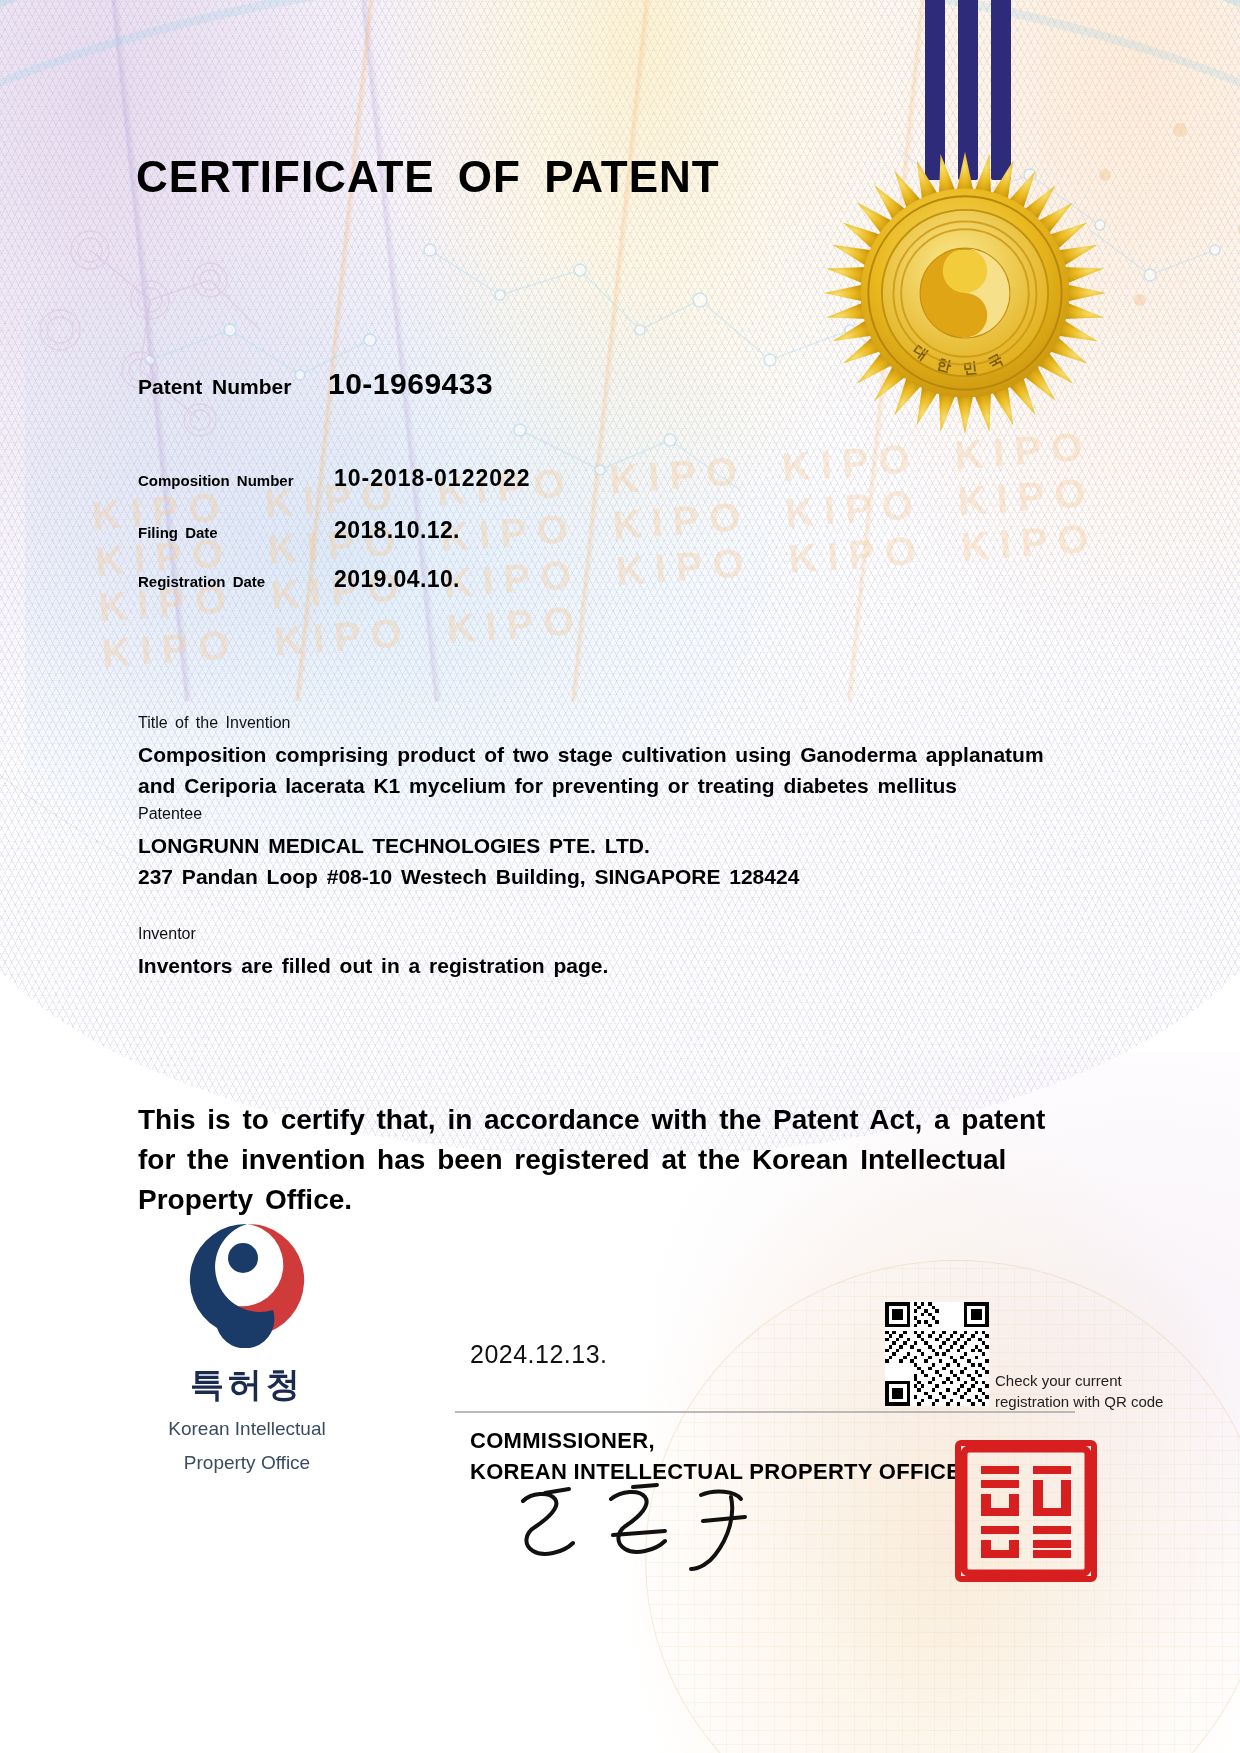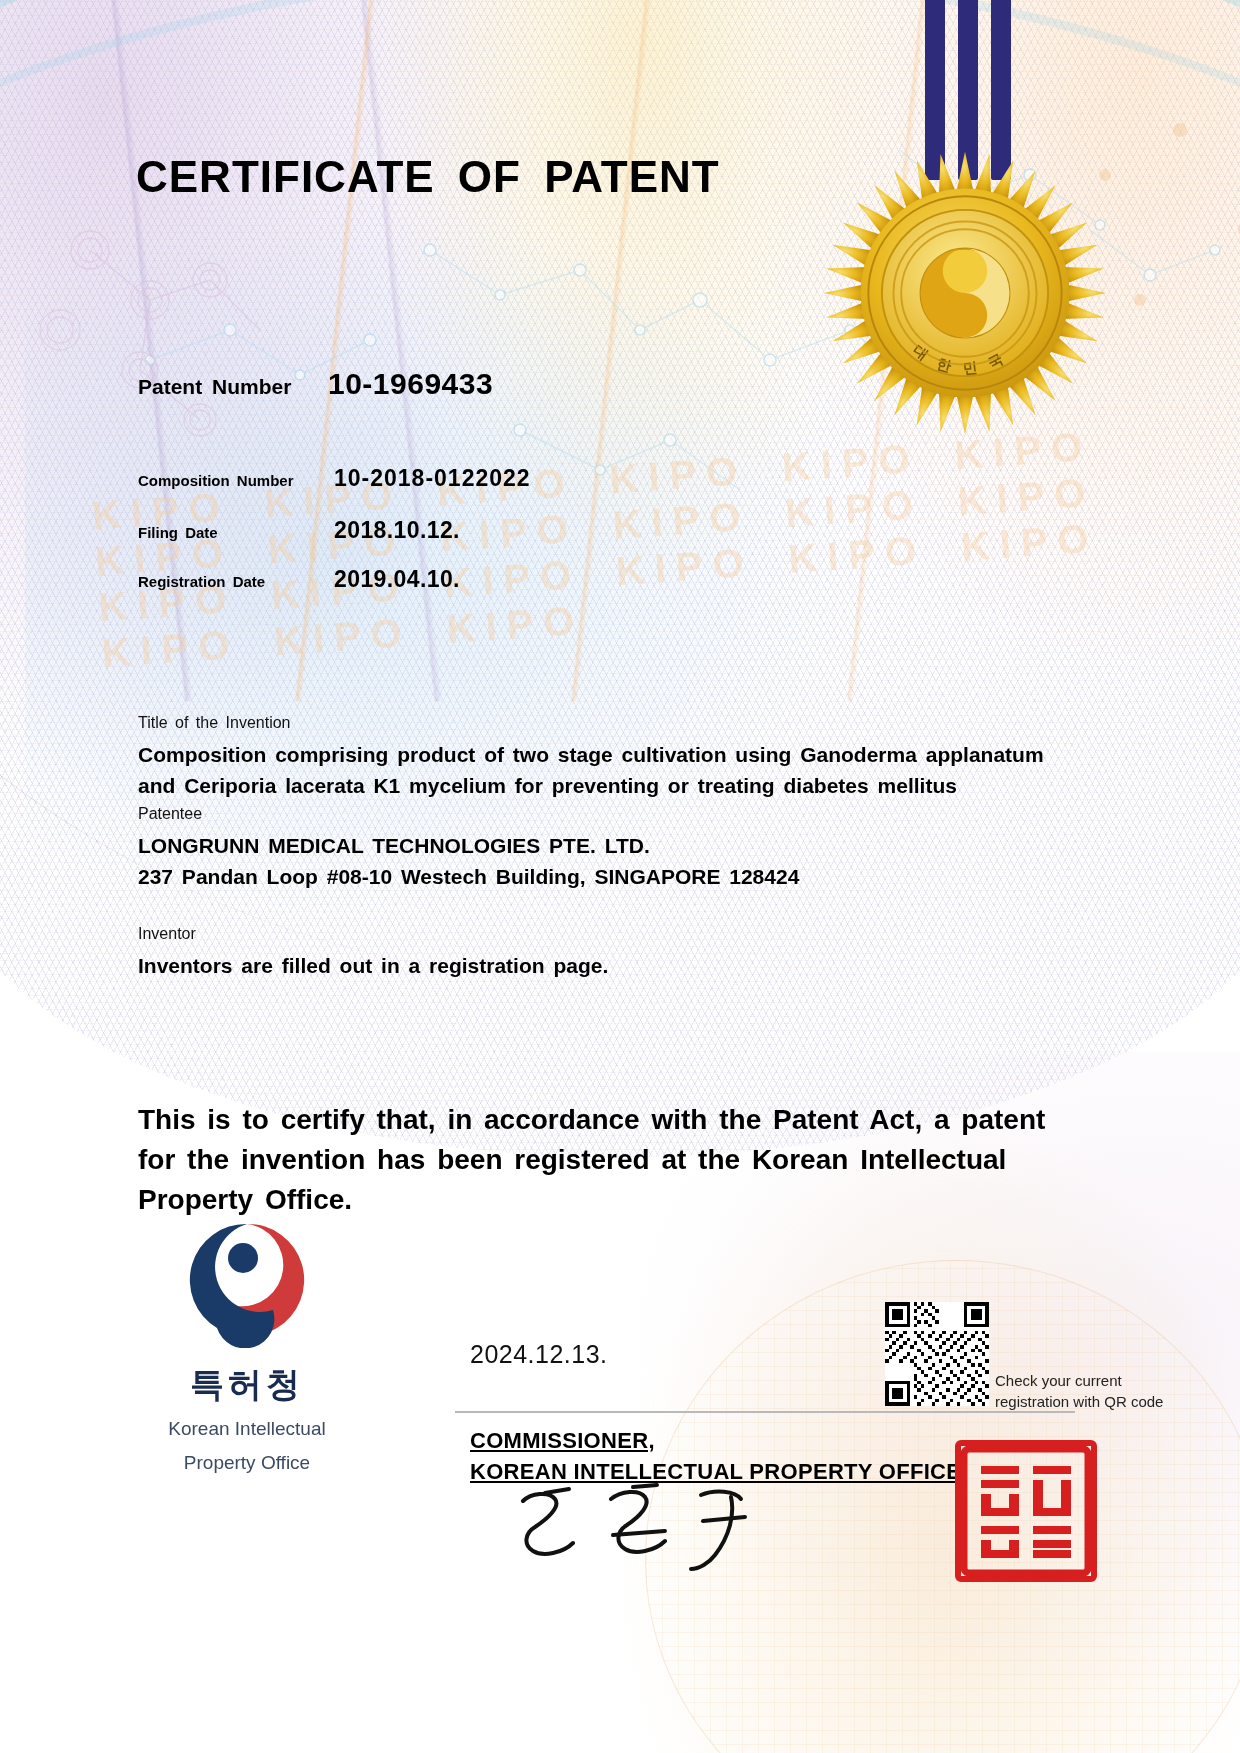--- a/index.html
+++ b/index.html
@@ -154,21 +154,21 @@
     margin-top:8px;font-size:19px;color:#3b4a63;line-height:26px;font-weight:400;
   }
 
   .issue-date{
     position:absolute;left:470px;top:1340px;font-size:25px;color:#111;letter-spacing:.5px;
   }
   .sig-rule{
     position:absolute;left:455px;top:1411px;width:620px;height:2px;background:#b9b9b9;
   }
   .commissioner{
-    position:absolute;left:470px;top:1425px;font-size:22px;font-weight:700;color:#000;line-height:31px;letter-spacing:.3px;text-decoration:underline;
+    position:absolute;left:470px;top:1425px;font-size:22px;font-weight:700;color:#000;line-height:31px;letter-spacing:.3px;
   }
   .signature{
     position:absolute;left:505px;top:1475px;width:290px;height:110px;
   }
   .seal{
     position:absolute;left:955px;top:1440px;width:130px;height:130px;
     border:6px solid #d81f1f;border-radius:6px;
   }
   .qr{
     position:absolute;left:885px;top:1302px;width:104px;height:104px;

